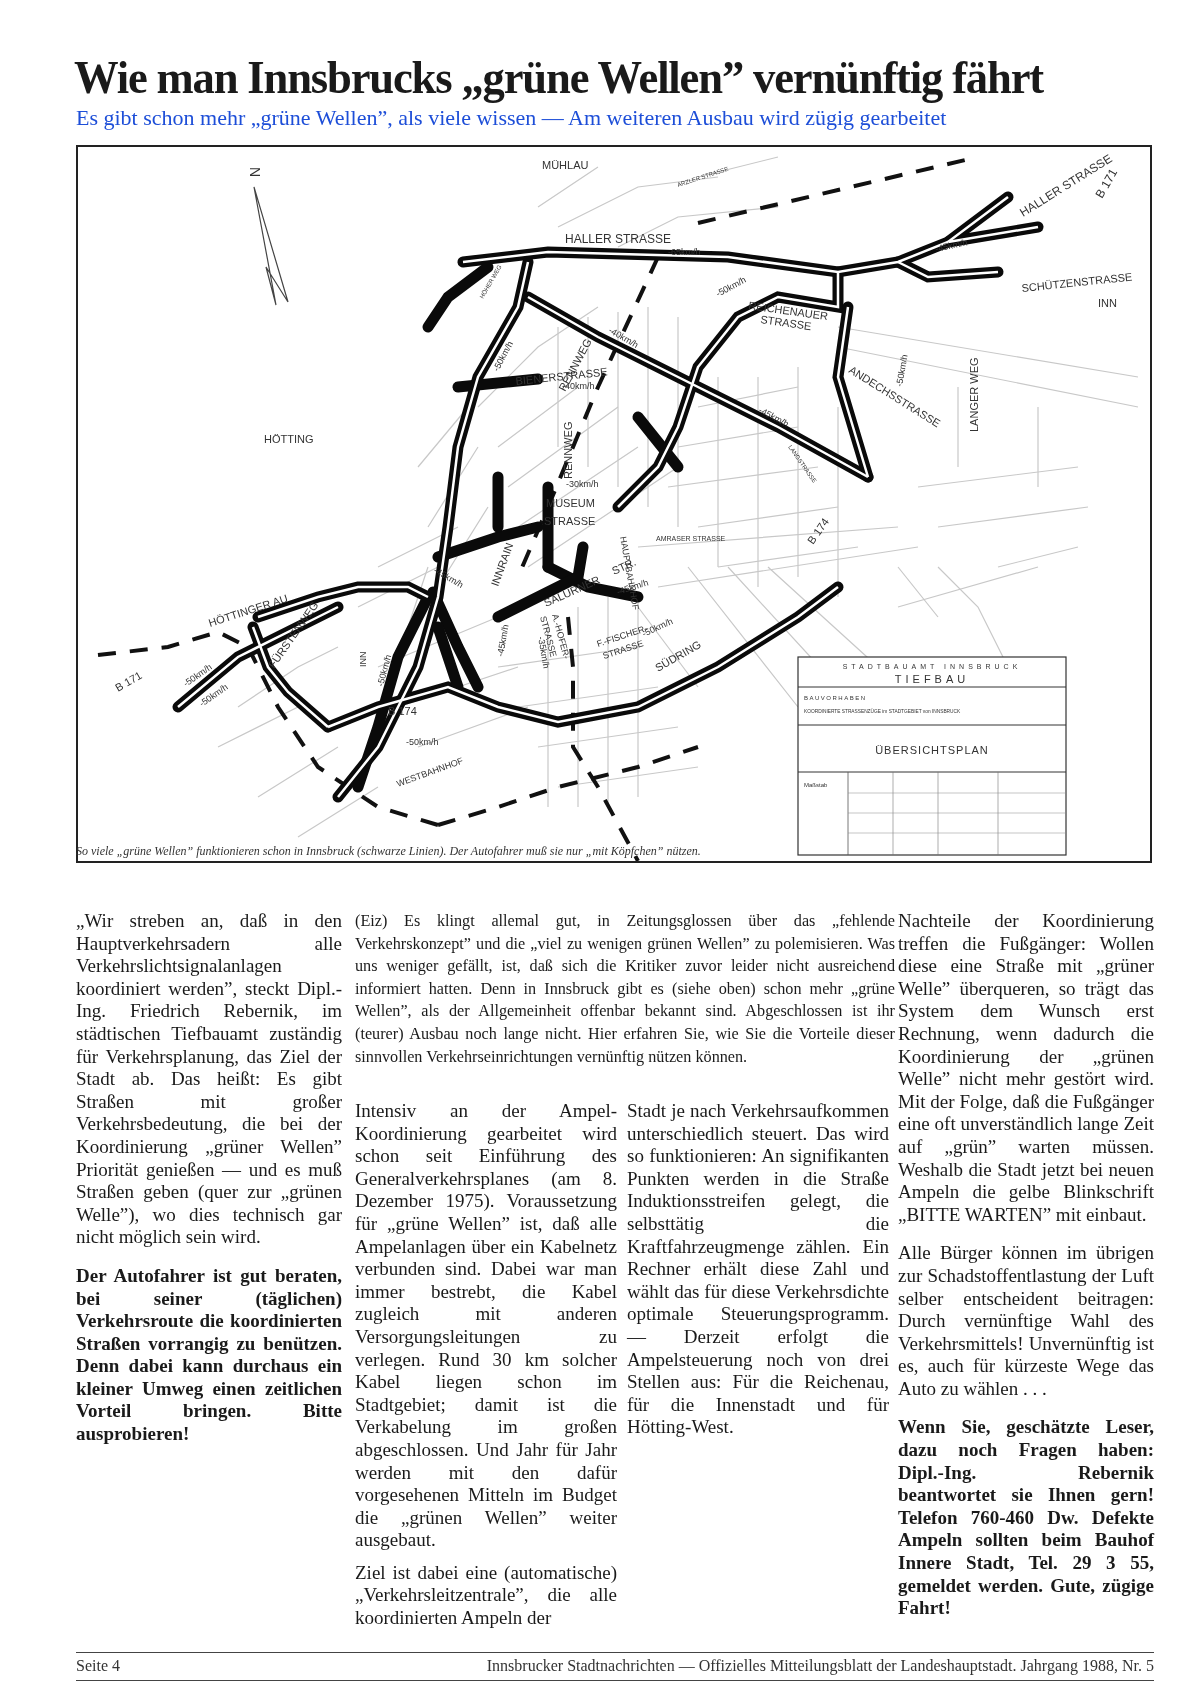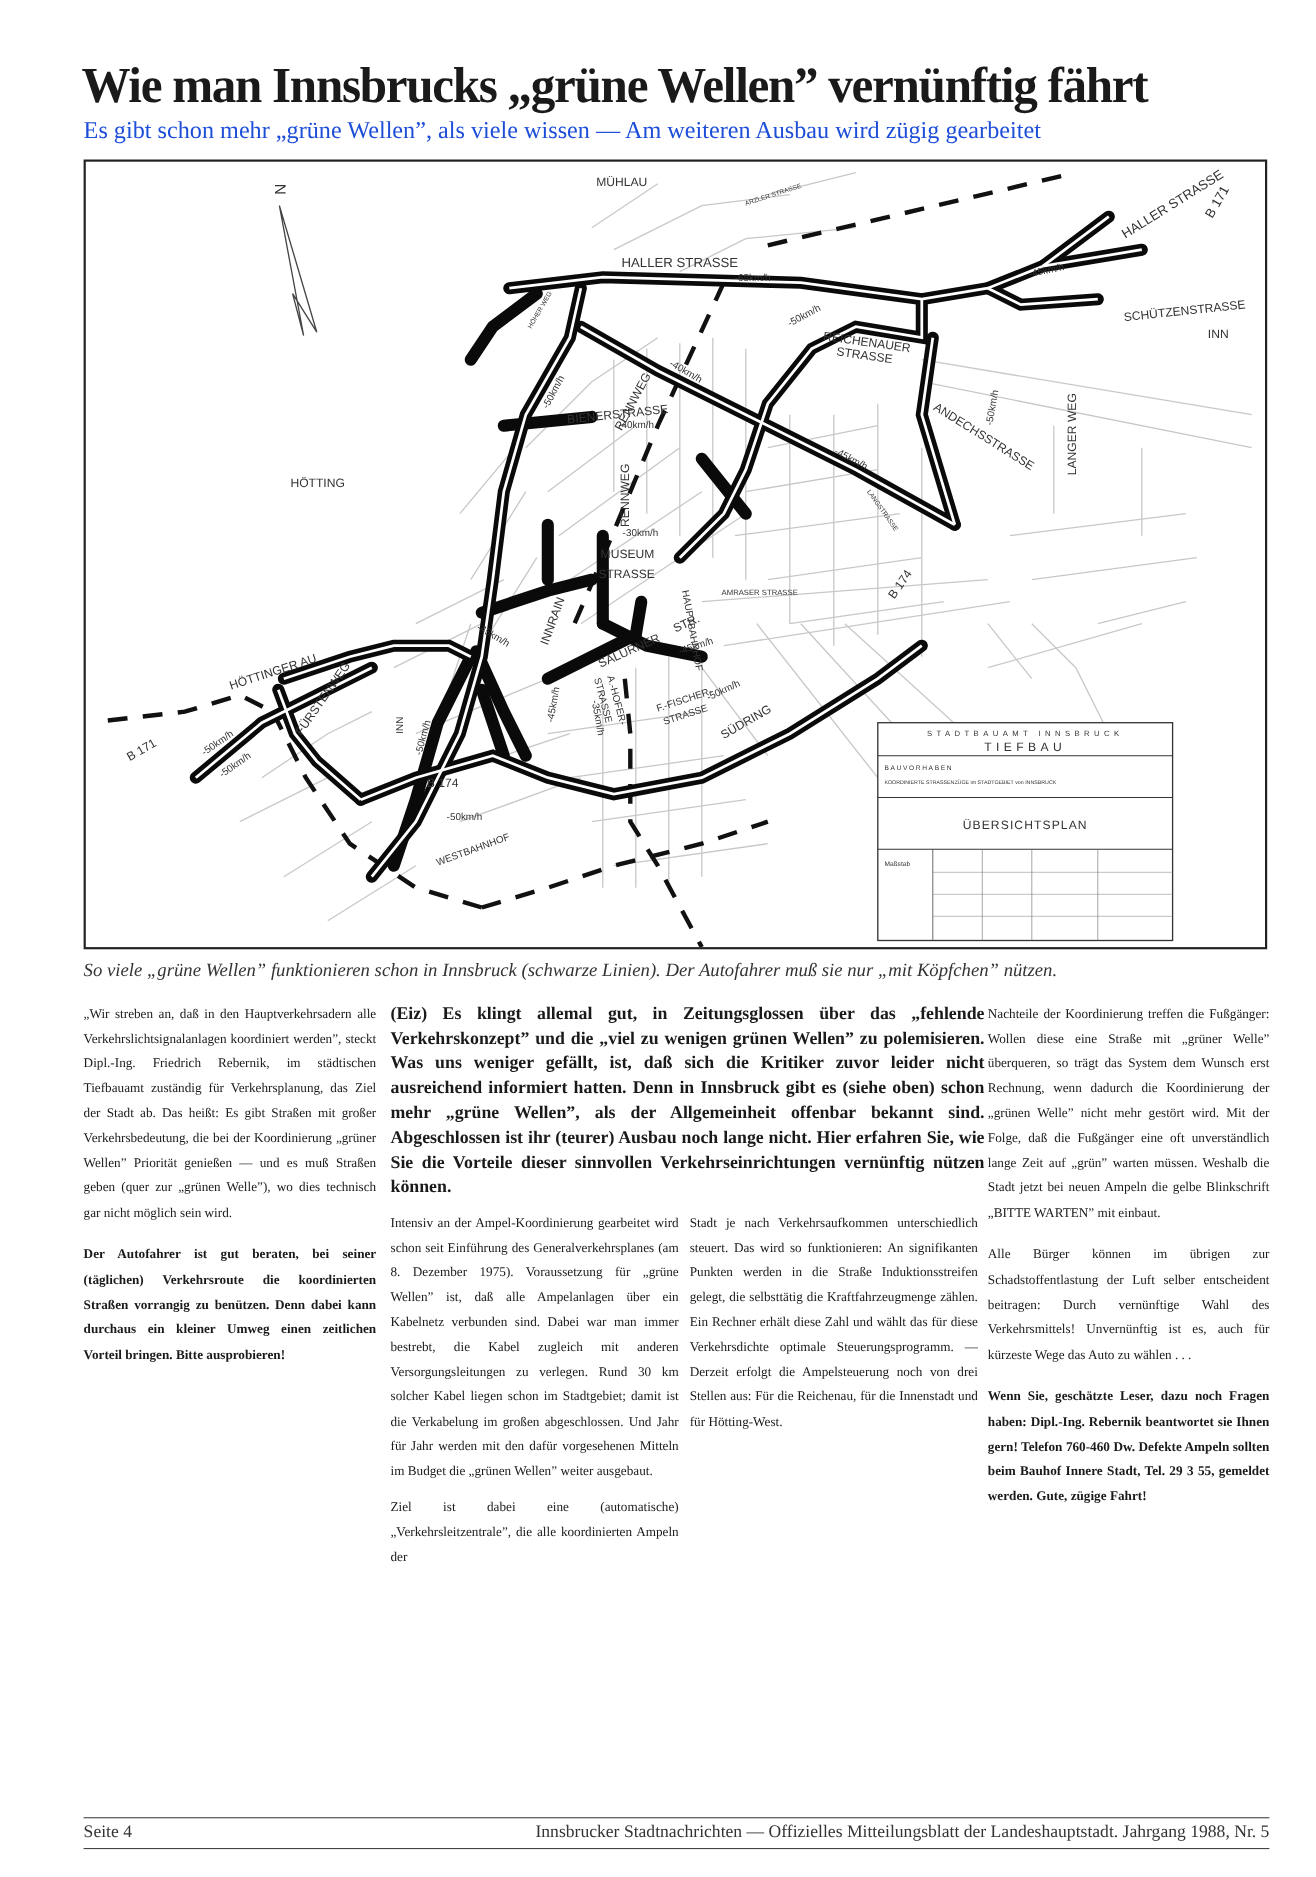--- a/index.html
+++ b/index.html
@@ -1,27 +1,27 @@
 <!DOCTYPE html>
 <html><head>
 <meta charset="utf-8">
 <style>
   html, body { margin:0; padding:0; background:#ffffff; }
   body { width:1196px; height:1706px; position:relative; overflow:hidden; font-family:"Liberation Serif", serif; color:#1a1a1a; }
   .headline { position:absolute; left:74px; top:52px; width:1080px; font-family:"Liberation Serif", serif; font-weight:bold; font-size:46px; letter-spacing:-1.2px; line-height:52px; white-space:nowrap; transform:scaleX(0.97); transform-origin:left top; }
   .subhead { position:absolute; left:76px; top:104px; width:1080px; font-size:22px; line-height:28px; color:#1d4ed8; white-space:nowrap; }
   .map-frame { position:absolute; left:76px; top:145px; width:1076px; height:718px; border:2px solid #222; box-sizing:border-box; background:#fff; overflow:hidden; }
   .map-frame svg { position:absolute; left:0; top:0; }
-  .caption { position:absolute; left:76px; top:872px; width:1076px; font-style:italic; font-size:17px; color:#333; white-space:nowrap; }
-  .col { position:absolute; top:910px; font-size:12px; line-height:22.6px; text-align:justify; hyphens:manual;font-family:Liberation Serif, serif; }
+  .caption { position:absolute; left:76px; top:844px; width:1076px; font-style:italic; font-size:12px; color:#333; white-space:nowrap; }
+  .col { position:absolute; top:910px; font-size:19px; line-height:22.6px; text-align:justify; hyphens:manual;font-family:Liberation Serif, serif; }
   .col p { margin:0; }
   .col p + p { margin-top:16px; }
   .col .gap { margin-top:10px; }
   .b { font-weight:bold; }
-  .lead { position:absolute; left:355px; top:910px; width:540px; font-weight:bold; font-size:16.2px; line-height:22.6px; text-align:justify; }
+  .lead { position:absolute; left:355px; top:910px; width:540px; font-weight:normal; font-size:16.2px; line-height:22.6px; text-align:justify; }
   .footer-rule { position:absolute; left:76px; width:1078px; height:1px; background:#444; }
   .footer { position:absolute; left:76px; top:1657px; width:1078px; font-size:16px; color:#333; white-space:nowrap; }
   .footer .left { position:absolute; left:0; }
   .footer .right { position:absolute; right:0; }
   .lbl { font-family:"Liberation Sans", sans-serif; fill:#333; }
   .tb-text { font-family:"Liberation Sans", sans-serif; fill:#333; }
 </style>
 </head>
 <body>
 

